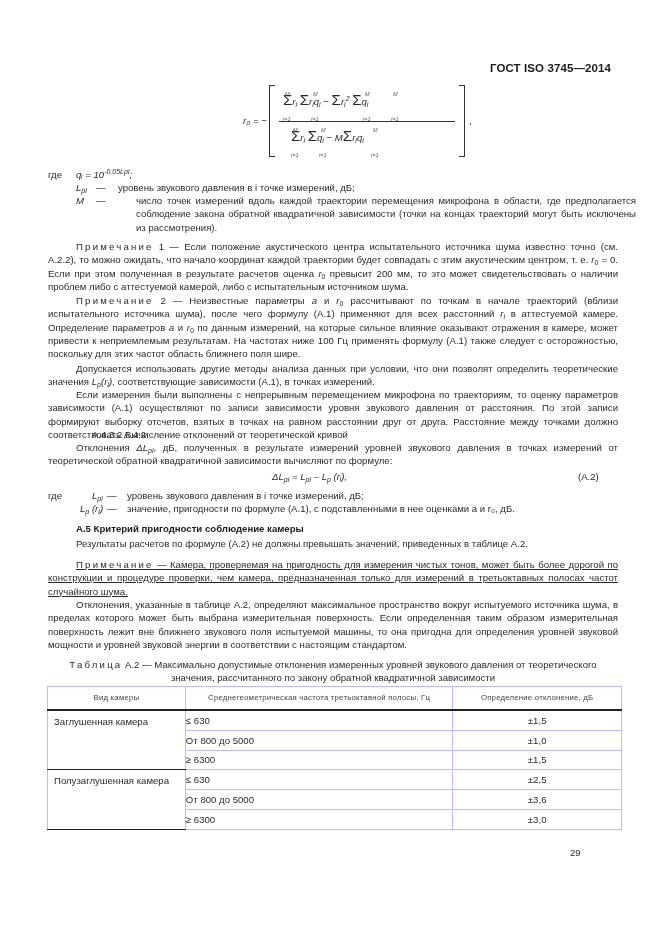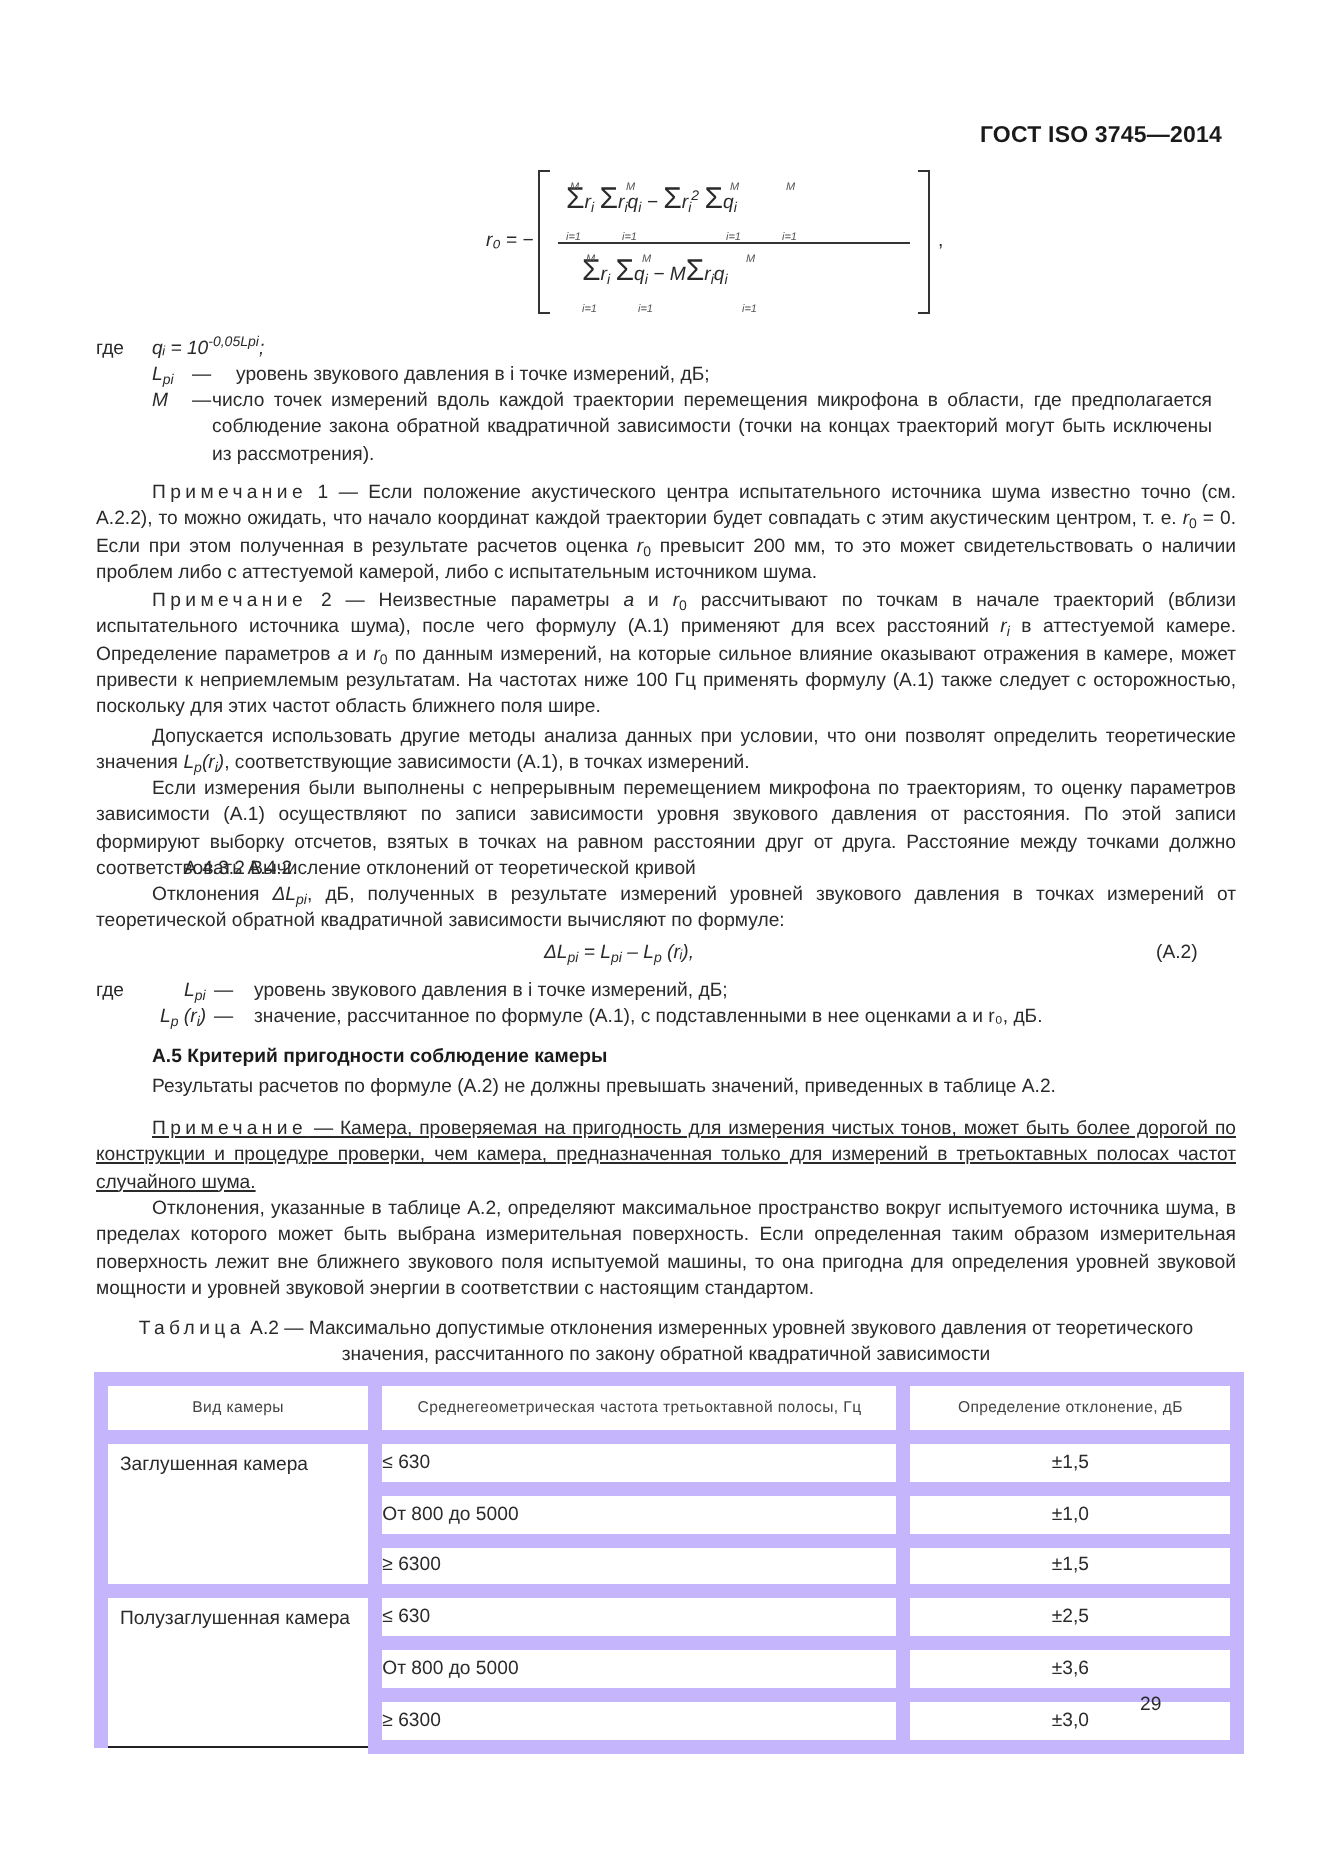--- a/index.html
+++ b/index.html
@@ -12,21 +12,21 @@
   .sp { letter-spacing:2.2px; }
   i, .it { font-style:italic; }
   sub { font-size:7px; vertical-align:-2px; line-height:0; }
   sup { font-size:7px; vertical-align:4px; line-height:0; }
   .sym { position:absolute; font-style:italic; }
   .dash { position:absolute; }
   .desc { position:absolute; text-align:justify; }
   .formula { font-style:italic; }
   .bold { font-weight:bold; color:#1a1a1a; }
   table.t { position:absolute; left:47px; top:686px; width:575px; border-collapse:collapse; font-size:9.6px; }
-  table.t td, table.t th { border:7px solid #c4b5fd; padding:0; height:18.8px; }
+  table.t td, table.t th { border:1px solid #c4b5fd; padding:0; height:18.8px; }
   table.t th { font-weight:normal; font-size:7.8px; color:#444; height:22px; letter-spacing:0.2px; border-bottom:2px solid #222; }
   table.t td.kind { vertical-align:top; padding:4px 6px 0 6px; border-bottom:1px solid #222; }
   table.t td.freq { text-align:left; padding-right:10px; }
   table.t td.dev { text-align:center; }
   .pagenum { left:570px; top:846px; font-size:9.6px; }
   
   .frac-wrap { left:243px; top:85px; width:260px; height:72px; }
   .bracket { position:absolute; top:0; width:5px; height:70px; border-top:1px solid #333; border-bottom:1px solid #333; }
   .bracket.l { left:26px; border-left:1px solid #333; }
   .bracket.r { left:216px; border-right:1px solid #333; }
@@ -71,21 +71,21 @@
 
 <div class="abs" style="left:48px;top:168px;">где</div>
 <div class="abs it" style="left:76px;top:168px;">
   <span>qᵢ = 10</span><sup>-0,05Lpi</sup><span>;</span>
 </div>
 <div class="sym" style="left:76px;top:181px;">L<sub>pi</sub></div>
 <div class="dash" style="left:96px;top:181px;">—</div>
 <div class="desc" style="left:118px;top:181px;width:500px;">уровень звукового давления в i точке измерений, дБ;</div>
 <div class="sym" style="left:76px;top:194px;">M</div>
 <div class="dash" style="left:96px;top:194px;">—</div>
-<div class="desc" style="left:106px;top:194px;width:500px;">число точек измерений вдоль каждой траектории перемещения микрофона в области, где предполагается соблюдение закона обратной квадратичной зависимости (точки на концах траекторий могут быть исключены из рассмотрения).</div>
+<div class="desc" style="left:136px;top:194px;width:500px;">число точек измерений вдоль каждой траектории перемещения микрофона в области, где предполагается соблюдение закона обратной квадратичной зависимости (точки на концах траекторий могут быть исключены из рассмотрения).</div>
 
 <div class="abs para indent" style="top:240px;">
   <span class="sp">Примечание</span><span> 1 — Если положение акустического центра испытательного источника шума известно точно (см. А.2.2), то можно ожидать, что начало координат каждой траектории будет совпадать с этим акустическим центром, т. е. </span><i>r</i><sub>0</sub><span> = 0. Если при этом полученная в результате расчетов оценка </span><i>r</i><sub>0</sub><span> превысит 200 мм, то это может свидетельствовать о наличии проблем либо с аттестуемой камерой, либо с испытательным источником шума.</span>
 </div>
 
 <div class="abs para indent" style="top:294px;">
   <span class="sp">Примечание</span><span> 2 — Неизвестные параметры </span><i>a</i><span> и </span><i>r</i><sub>0</sub><span> рассчитывают по точкам в начале траекторий (вблизи испытательного источника шума), после чего формулу (А.1) применяют для всех расстояний </span><i>r<sub>i</sub></i><span> в аттестуемой камере. Определение параметров </span><i>a</i><span> и </span><i>r</i><sub>0</sub><span> по данным измерений, на которые сильное влияние оказывают отражения в камере, может привести к неприемлемым результатам. На частотах ниже 100 Гц применять формулу (А.1) также следует с осторожностью, поскольку для этих частот область ближнего поля шире.</span>
 </div>
 
 <div class="abs para indent" style="top:362px;">
@@ -103,21 +103,21 @@
   <span>ΔL</span><sub>pi</sub><span> = L</span><sub>pi</sub><span> – L</span><sub>p</sub><span> (rᵢ),</span>
 </div>
 <div class="abs" style="left:578px;top:470px;">(А.2)</div>
 
 <div class="abs" style="left:48px;top:489px;">где</div>
 <div class="sym" style="left:92px;top:489px;">L<sub>pi</sub></div>
 <div class="dash" style="left:107px;top:489px;">—</div>
 <div class="desc" style="left:127px;top:489px;width:490px;">уровень звукового давления в i точке измерений, дБ;</div>
 <div class="sym" style="left:80px;top:502px;">L<sub>p</sub> (r<sub>i</sub>)</div>
 <div class="dash" style="left:107px;top:502px;">—</div>
-<div class="desc" style="left:127px;top:502px;width:490px;">значение, рассчитанное по формуле (А.1), с подставленными в нее оценками a и r₀, дБ.</div>
+<div class="desc" style="left:127px;top:502px;width:490px;">значение, пригодности по формуле (А.1), с подставленными в нее оценками a и r₀, дБ.</div>
 
 <div class="abs bold" style="left:76px;top:522px;">А.5  Критерий пригодности соблюдение камеры</div>
 <div class="abs" style="left:76px;top:537px;">Результаты расчетов по формуле (А.2) не должны превышать значений, приведенных в таблице А.2.</div>
 
 <div class="abs para indent" style="top:558px;text-decoration:underline;">
   <span class="sp">Примечание</span><span> — Камера, проверяемая на пригодность для измерения чистых тонов, может быть более дорогой по конструкции и процедуре проверки, чем камера, предназначенная только для измерений в третьоктавных полосах частот случайного шума.</span>
 </div>
 
 <div class="abs para indent" style="top:598px;">Отклонения, указанные в таблице А.2, определяют максимальное пространство вокруг испытуемого источника шума, в пределах которого может быть выбрана измерительная поверхность. Если определенная таким образом измерительная поверхность лежит вне ближнего звукового поля испытуемой машины, то она пригодна для определения уровней звуковой мощности и уровней звуковой энергии в соответствии с настоящим стандартом.</div>
 

